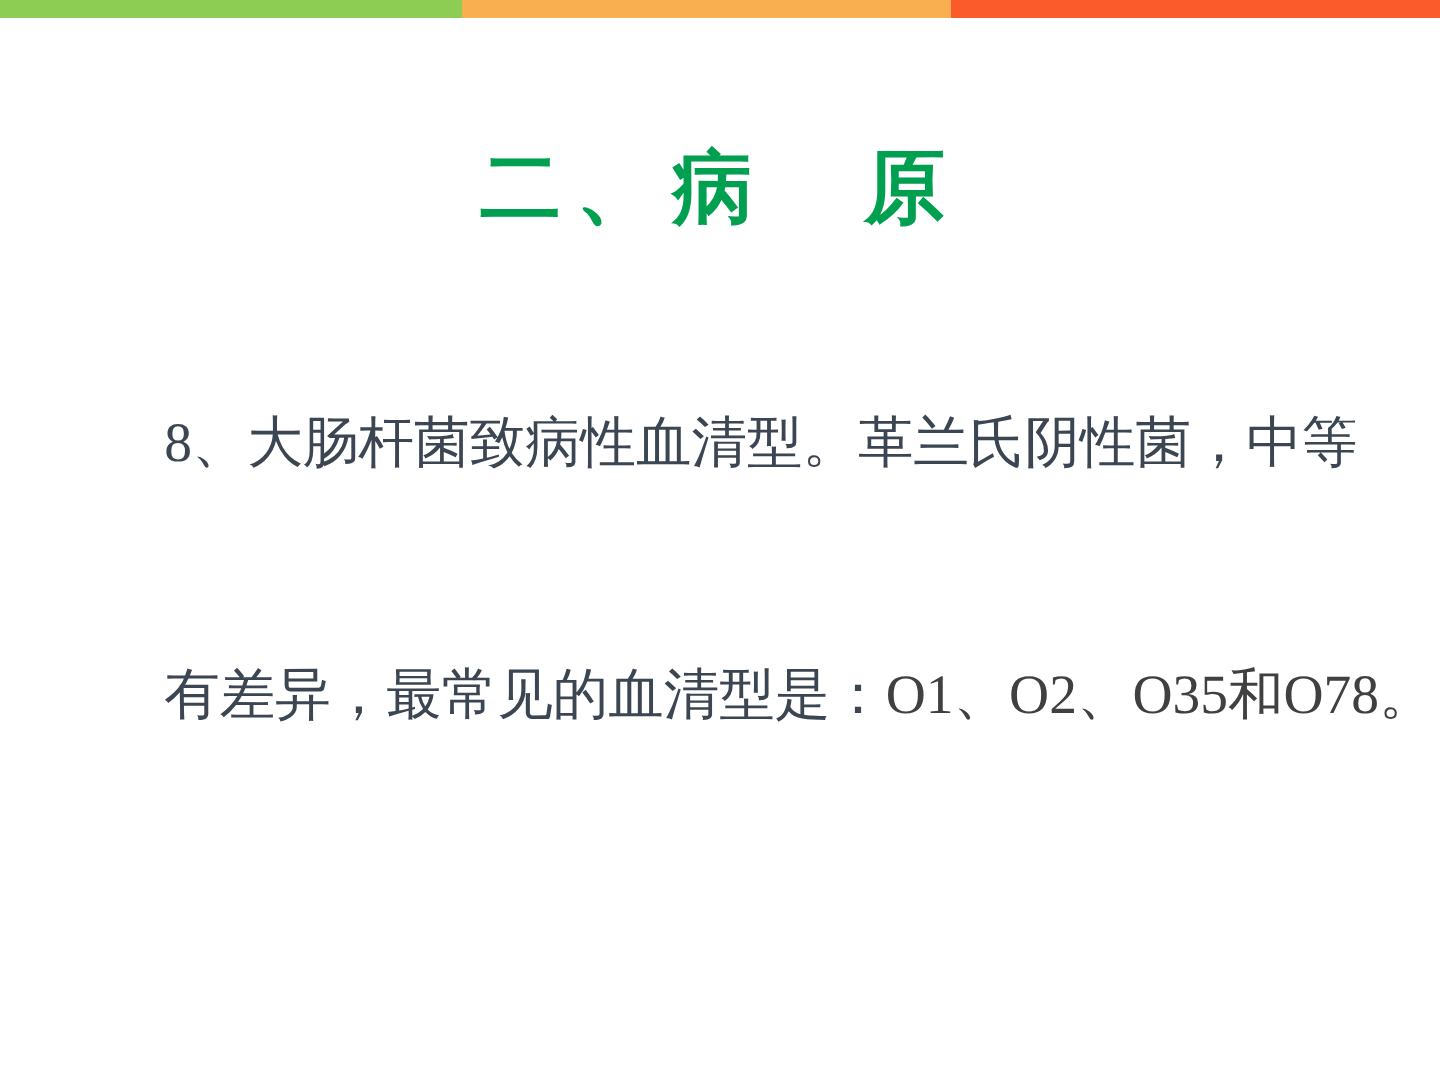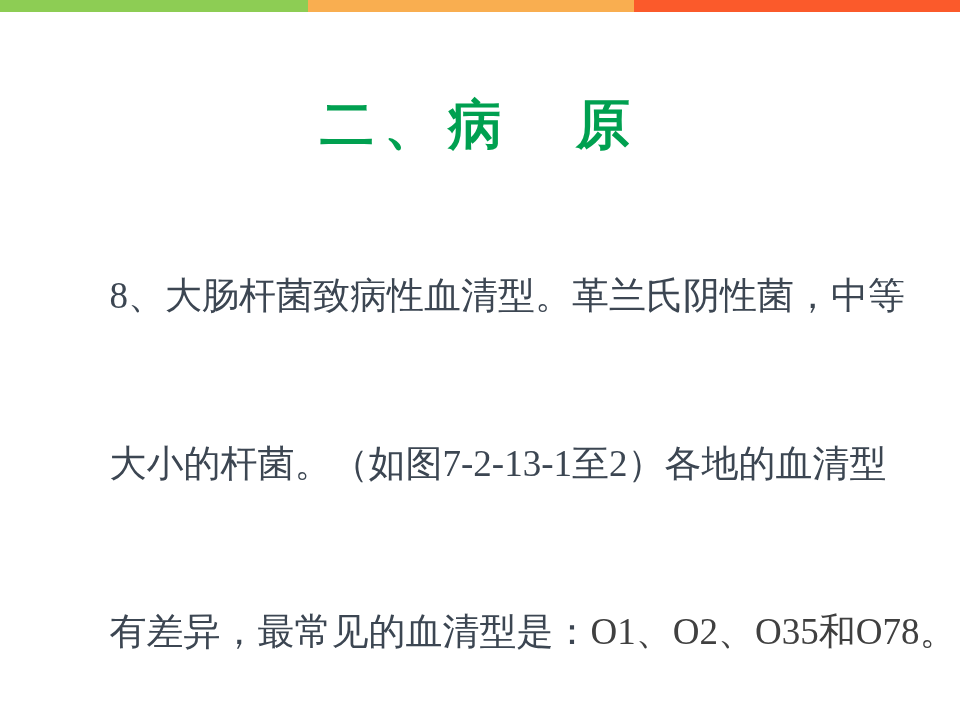--- a/index.html
+++ b/index.html
@@ -81,23 +81,20 @@
   </div>
 
   <div class="title">二、病　原</div>
 
   <div class="body-block">
 
     <div class="body-line">
       <span>8、大肠杆菌致病性血清型。革兰氏阴性菌，中等</span>
     </div>
 
-    <div class="body-line">
-      <span>大小的杆菌。（如图7-2-13-1至2）各地的血清型</span>
-    </div>
 
     <div class="body-line">
       <span>有差异，最常见的血清型是：</span><span class="txt-red">O1、O2、O35和O78。</span>
     </div>
 
     <div class="body-line">
       
     </div>
 
   </div>

